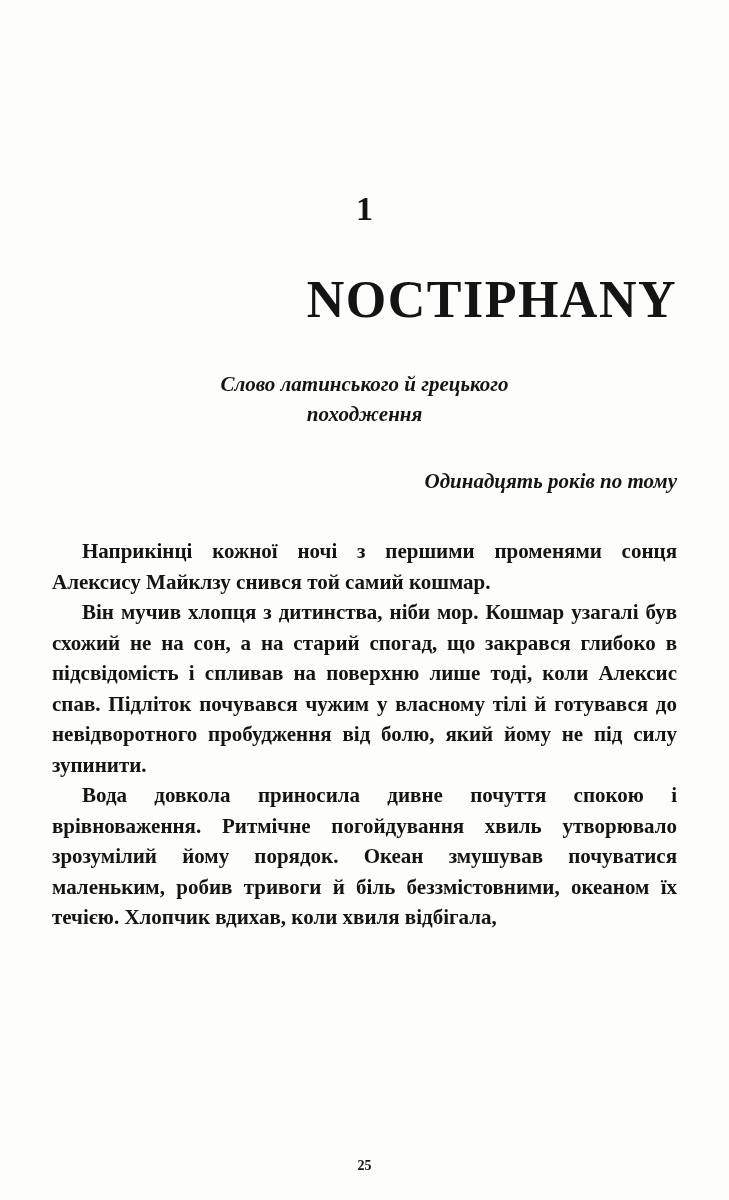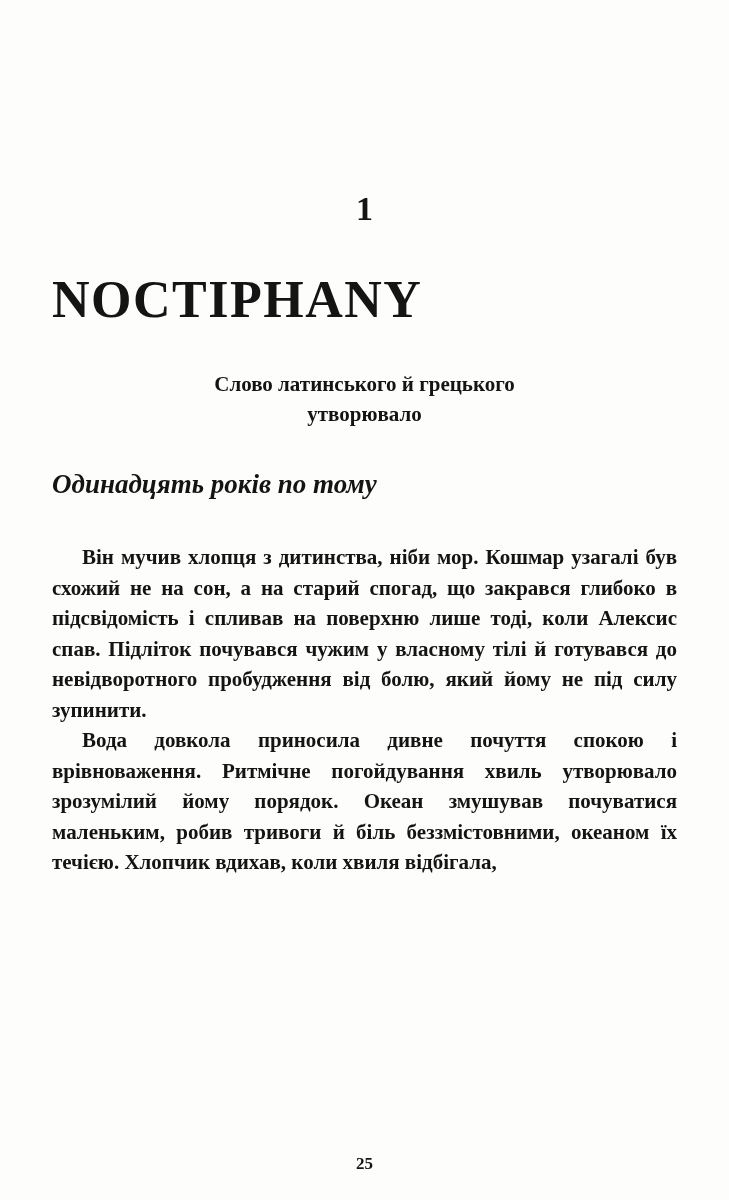--- a/index.html
+++ b/index.html
@@ -22,38 +22,39 @@
     box-sizing: border-box;
   }
   .chapter-number {
     margin-top: 190px;
     text-align: center;
     font-size: 34px;
     font-weight: 700;
   }
   .chapter-title {
     margin: 42px 0 0 0;
-    text-align: left;
+    text-align: right;
     font-size: 52px;
     font-weight: 700;
     letter-spacing: 1.5px;
   }
   .definition {
     margin-top: 40px;
     text-align: center;
     font-size: 21px;
     line-height: 30px;
     font-weight: 600;
   }
   .etymology {
+    font-style: italic;
   }
   .subtitle {
     margin-top: 40px;
-    text-align: left;
-    font-size: 27px;
+    text-align: right;
+    font-size: 21px;
     font-weight: 700;
     font-style: italic;
   }
   .body-text {
     margin-top: 42px;
     font-size: 21px;
     line-height: 30.5px;
     font-weight: 600;
     text-align: justify;
     hyphens: auto;
@@ -61,40 +62,41 @@
   .body-text p {
     margin: 0;
     text-indent: 30px;
   }
   .page-number {
     position: absolute;
     bottom: 26px;
     left: 0;
     right: 0;
     text-align: center;
-    font-size: 17px;
+    font-size: 14px;
     font-weight: 600;
   }
 </style>
 </head>
 <body>
 
 <div class="page">
 
   <div class="chapter-number">1</div>
 
   <h1 class="chapter-title">NOCTIPHANY</h1>
 
   <div class="definition">
     <div class="etymology">Слово латинського й грецького</div>
-    <div class="etymology">утворювало</div>
+    <div class="etymology">походження</div>
   </div>
 
   <div class="subtitle">Одинадцять років по тому</div>
 
   <div class="body-text">
+    <p>Наприкінці кожної ночі з першими променями сонця Алексису Майклзу снився той самий кошмар.</p>
     <p>Він мучив хлопця з дитинства, ніби мор. Кошмар узагалі був схожий не на сон, а на старий спогад, що закрався глибоко в підсвідомість і спливав на поверхню лише тоді, коли Алексис спав. Підліток почувався чужим у власному тілі й готувався до невідворотного пробудження від болю, який йому не під силу зупинити.</p>
     <p>Вода довкола приносила дивне почуття спокою і врівноваження. Ритмічне погойдування хвиль утворювало зрозумілий йому порядок. Океан змушував почуватися маленьким, робив тривоги й біль беззмістовними, океаном їх течією. Хлопчик вдихав, коли хвиля відбігала,</p>
   </div>
 
   <div class="page-number">25</div>
 
 </div>
 
 </body></html>

